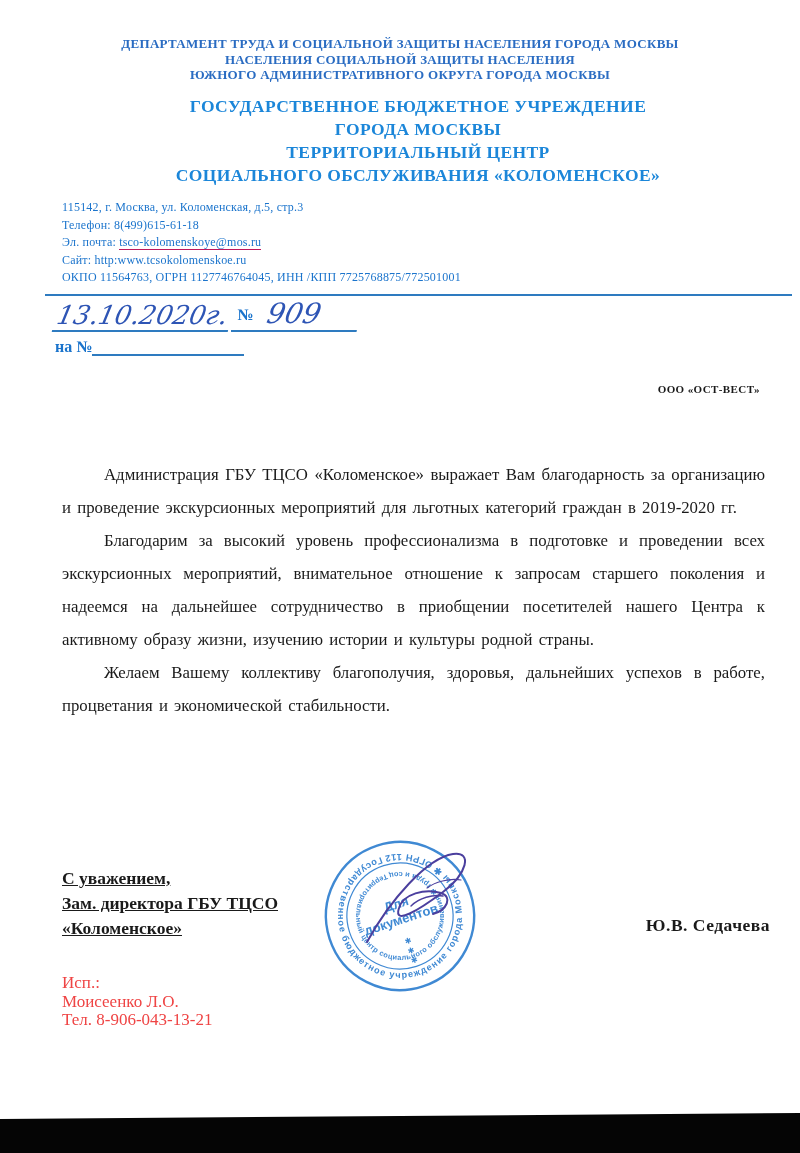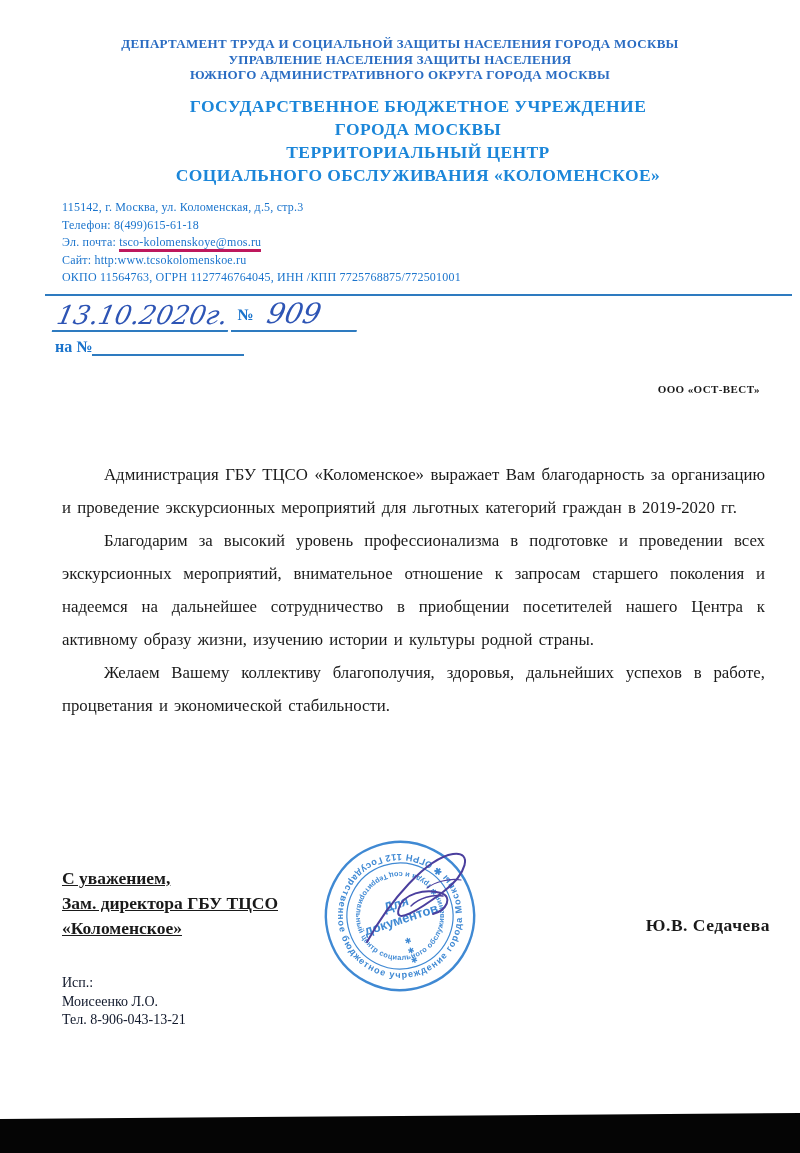--- a/index.html
+++ b/index.html
@@ -25,21 +25,21 @@
     color: #1b86d9; font-weight: bold; font-size: 17.5px; line-height: 23px;
     letter-spacing: 0.4px;
   }
 
   
   .contact { position: absolute; top: 199px; left: 62px; }
   .contact-line {
     color: #1b74cc; font-weight: normal; font-size: 12px; line-height: 17.6px;
     letter-spacing: 0.2px;
   }
-  .email-link { border-bottom: 3px solid #be185d; }
+  .email-link { border-bottom: 1px solid #be185d; }
 
   
   .top-rule { position: absolute; top: 294px; left: 45px; width: 747px; height: 2px; background: #2e7bc0; }
   .ref-block { position: absolute; top: 296px; left: 55px; }
   .ref-row1 { display: flex; align-items: flex-end; height: 36px; }
   .hand {
     font-family: "DejaVu Serif", serif; font-style: italic;
     color: #2e55b5; transform: skewX(-12deg);
   }
   .hand-date { font-size: 26px; line-height: 28px; padding: 0 4px 1px 2px; border-bottom: 2px solid #2e7bc0; }
@@ -67,37 +67,37 @@
   
   .closing { position: absolute; top: 866px; left: 62px; }
   .closing-line { font-weight: bold; font-size: 17.5px; line-height: 25px; text-decoration: underline; }
   .sign-name { position: absolute; top: 915px; right: 30px; font-weight: bold; font-size: 17.5px; letter-spacing: 0.5px; }
 
   
   .stamp-wrap { position: absolute; top: 830px; left: 315px; width: 190px; height: 172px; }
 
   
   .executor { position: absolute; top: 974px; left: 62px; }
-  .executor-line { font-size: 14px; line-height: 18.5px; color: #0f172a; }
+  .executor-line { font-size: 17px; line-height: 18.5px; color: #ef4444; }
 
   
   .scan-band {
     position: absolute; left: 0; bottom: 0; width: 800px; height: 41px;
     background: #050505;
     clip-path: polygon(0 7px, 100% 1px, 100% 100%, 0 100%);
   }
 </style>
 </head>
 <body>
 
 <div class="page">
 
   <div class="letterhead">
     <div class="dept-line">ДЕПАРТАМЕНТ ТРУДА И СОЦИАЛЬНОЙ ЗАЩИТЫ НАСЕЛЕНИЯ ГОРОДА МОСКВЫ</div>
-    <div class="dept-line">УПРАВЛЕНИЕ НАСЕЛЕНИЯ ЗАЩИТЫ НАСЕЛЕНИЯ</div>
+    <div class="dept-line">НАСЕЛЕНИЯ СОЦИАЛЬНОЙ ЗАЩИТЫ НАСЕЛЕНИЯ</div>
     <div class="dept-line">ЮЖНОГО АДМИНИСТРАТИВНОГО ОКРУГА ГОРОДА МОСКВЫ</div>
     <div class="org-block">
       <div class="org-line">ГОСУДАРСТВЕННОЕ БЮДЖЕТНОЕ УЧРЕЖДЕНИЕ</div>
       <div class="org-line">ГОРОДА МОСКВЫ</div>
       <div class="org-line">ТЕРРИТОРИАЛЬНЫЙ ЦЕНТР</div>
       <div class="org-line">СОЦИАЛЬНОГО ОБСЛУЖИВАНИЯ «КОЛОМЕНСКОЕ»</div>
     </div>
   </div>
 
   <div class="contact">

